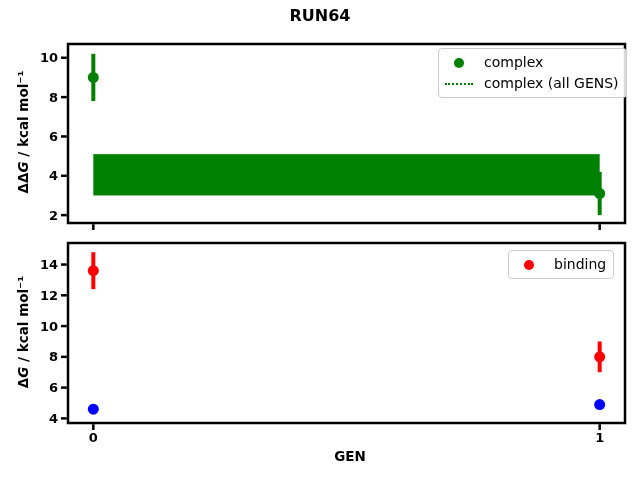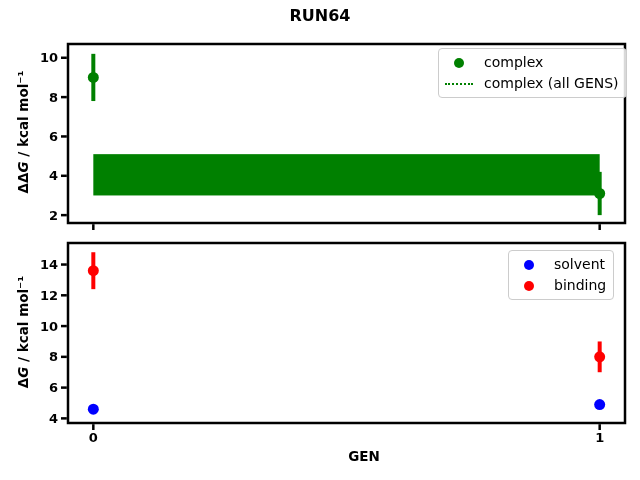--- a/index.html
+++ b/index.html
@@ -21,21 +21,21 @@
     width:220px;
     text-align:center;
     font-size:13.5px;font-weight:bold;color:#000;
     transform:rotate(-90deg);
     white-space:nowrap;
   }
   .ylabel .sym{font-style:italic;}
   .ylabel-top{left:-87px;top:124px;}
   .ylabel-bottom{left:-87px;top:324px;}
   .xlabel{
-    position:absolute;left:314px;top:448px;width:100px;
+    position:absolute;left:300px;top:448px;width:100px;
     text-align:center;
     font-size:13.5px;font-weight:bold;color:#000;
   }
   .legend{
     position:absolute;
     background:rgba(255,255,255,0.85);
     border:1px solid #cccccc;
     border-radius:4px;
     padding:3px 7px 3px 6px;
     display:flex;flex-direction:column;justify-content:center;
@@ -117,25 +117,19 @@
       <div class="legend-row">
         <span class="lg-glyph">
           <span class="lg-dotted" style="border-top-color: rgb(0, 128, 0);"></span>
         </span>
         <span class="legend-label">complex (all GENS)</span>
       </div>
     </div>
   <div class="legend legend-bottom" id="legend-1">
       <div class="legend-row">
         <span class="lg-glyph">
-          <span class="lg-dot" style="background: rgb(0, 0, 255);"></span>
-        </span>
-        <span class="legend-label">solvent</span>
-      </div>
-      <div class="legend-row">
-        <span class="lg-glyph">
           <span class="lg-dot" style="background: rgb(255, 0, 0);"></span>
         </span>
         <span class="legend-label">binding</span>
       </div>
     </div>
 
 </div>
 
 </body></html>

